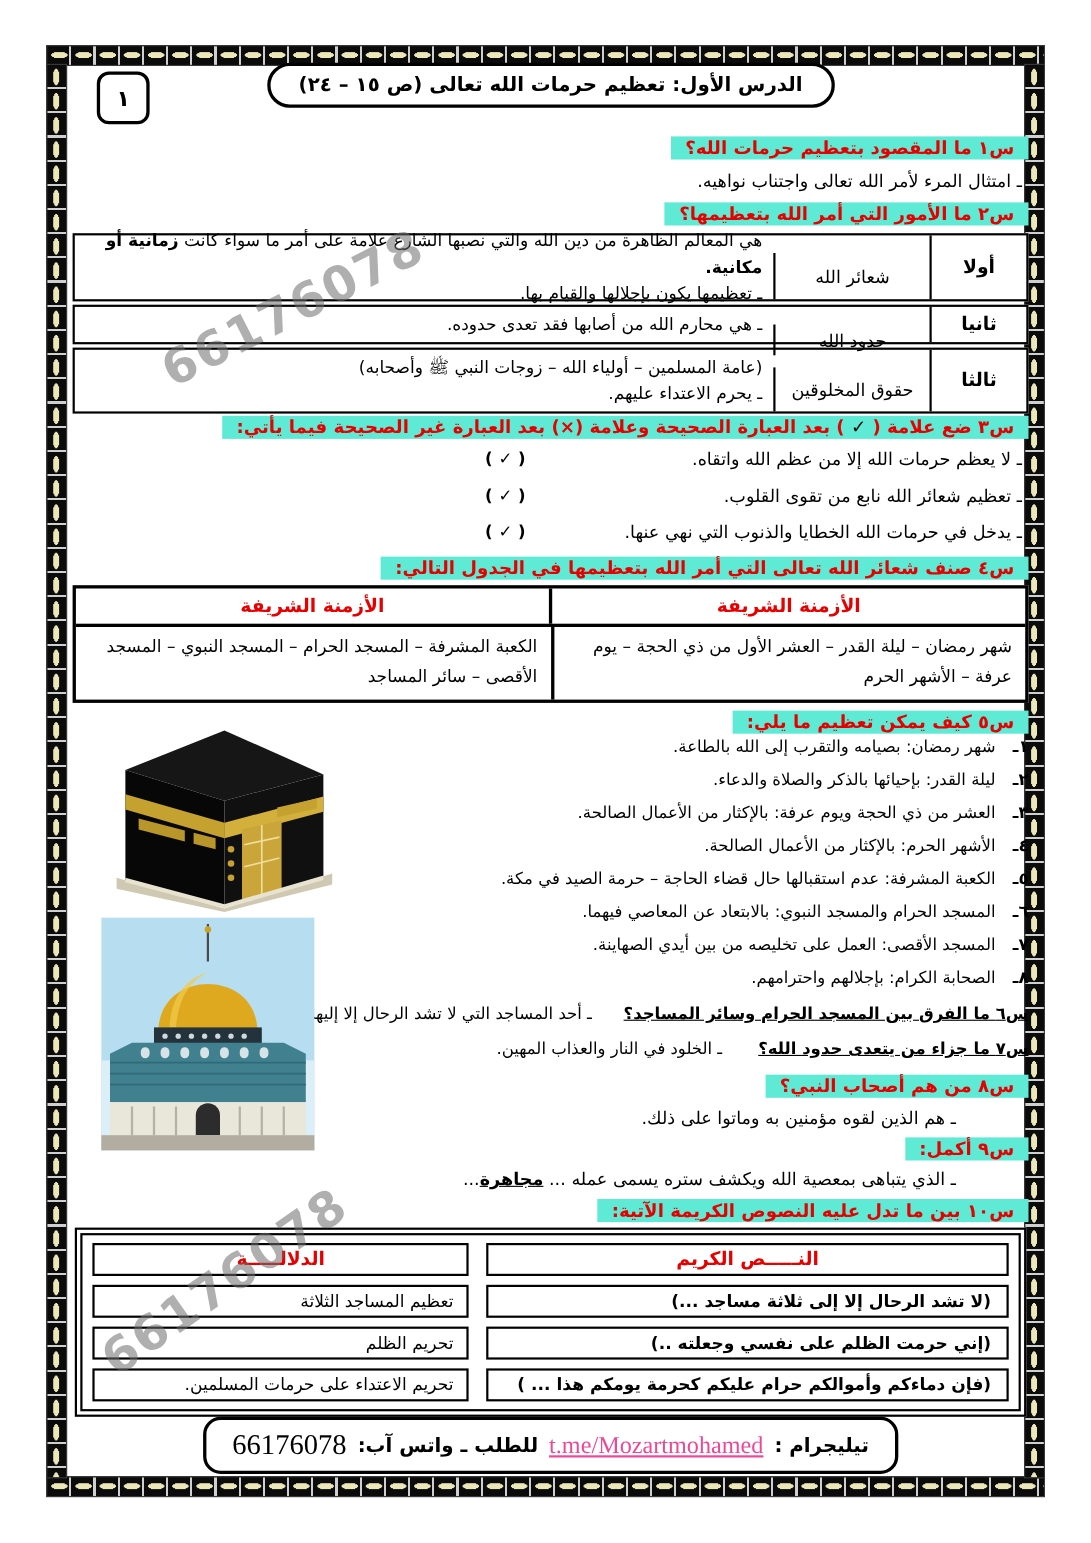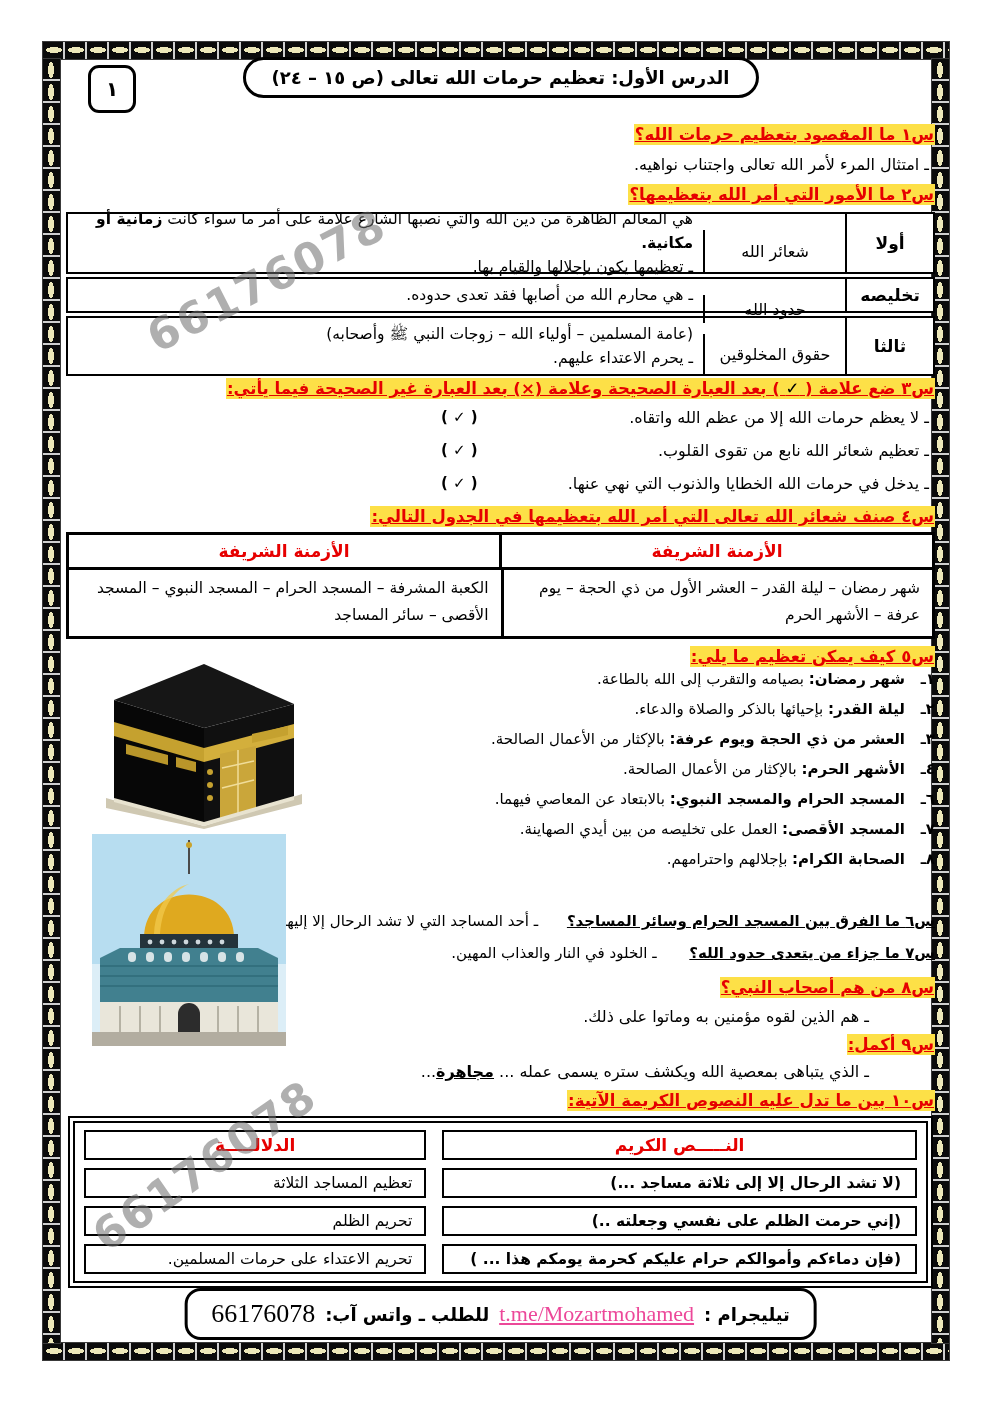--- a/index.html
+++ b/index.html
@@ -25,22 +25,22 @@
   #content{position:absolute;left:66px;top:60px;width:869px;height:1310px;direction:rtl;z-index:2;}
   .b{font-weight:bold;}
   .u{text-decoration:underline;}
   .pagebox{position:absolute;left:22px;top:5px;width:42px;height:42px;border:3px solid #000;
            border-radius:11px;display:flex;align-items:center;justify-content:center;
            font-size:20px;font-weight:bold;background:#fff;}
   .titlebox{position:absolute;left:50%;transform:translateX(-50%);top:-3px;border:3px solid #000;
             border-radius:22px;padding:7px 26px;font-size:18px;font-weight:bold;background:#fff;
             white-space:nowrap;}
   .qline{position:absolute;right:0;white-space:nowrap;}
-  .q-red{display:inline-block;background:#fde047;color:#e60000;font-weight:bold;font-size:16.5px;
-         text-decoration:underline;padding:1px 1px;}
+  .q-red{display:inline-block;background:#5eead4;color:#e60000;font-weight:bold;font-size:16.5px;
+         padding:1px 13px;}
   .q-red .chk{color:#000;}
   .aline{position:absolute;font-size:16px;white-space:nowrap;}
   
   .t1{position:absolute;left:0;right:0;top:152px;}
   .t1row{display:flex;border:2.5px solid #000;margin-bottom:3px;background:#fff;}
   .t1order{width:86px;border-left:2.5px solid #000;display:flex;align-items:center;justify-content:center;
            font-weight:bold;font-size:17px;}
   .t1term{width:112px;border-left:2.5px solid #000;display:flex;align-items:center;justify-content:center;
           font-weight:normal;font-size:16px;text-align:center;padding:14px;margin-top:16px;}
   .t1def{flex:1;padding:14px 10px;font-size:15.5px;line-height:24px;display:flex;flex-direction:column;
@@ -62,21 +62,21 @@
        box-sizing:border-box;text-align:right;}
   .t2c:first-child{border-left:3px solid #000;}
   
   .img{position:absolute;z-index:2;}
   .kaaba{left:26px;top:588px;}
   .dome{left:26px;top:774px;}
   
   .items{position:absolute;top:610px;right:0;left:262px;}
   .item{height:30px;font-size:15px;white-space:nowrap;}
   .inum{display:inline-block;width:30px;font-weight:bold;}
-  .iterm{font-weight:bold;}
+  .iterm{font-weight:normal;}
   .qa-line{position:absolute;right:0;left:260px;font-size:15px;white-space:nowrap;}
   .bq{font-weight:bold;text-decoration:underline;}
   .ansgap6{margin-right:24px;} .ansgap28{margin-right:28px;}
   
   .t3o{position:absolute;left:2px;right:2px;top:1056px;border:2px solid #000;padding:3px;background:#fff;}
   .t3i{border:2.5px solid #000;padding:7px 9px;}
   .t3row{display:flex;gap:16px;margin-bottom:8px;}
   .t3row:last-child{margin-bottom:0;}
   .t3text{width:57%;border:2px solid #000;min-height:30px;display:flex;align-items:center;
           padding:1px 14px;box-sizing:border-box;font-size:15.5px;}
@@ -127,21 +127,21 @@
     <div class="t1">
       <div class="t1row t1r1">
         <div class="t1order">أولا</div>
         <div class="t1term">شعائر الله</div>
         <div class="t1def">
           <div><span>هي المعالم الظاهرة من دين الله والتي نصبها الشارع علامة على أمر ما سواء كانت </span><span class="b">زمانية أو مكانية.</span></div>
           <div>ـ تعظيمها يكون بإجلالها والقيام بها.</div>
         </div>
       </div>
       <div class="t1row t1r2">
-        <div class="t1order">تخليصه</div>
+        <div class="t1order">ثانيا</div>
         <div class="t1term">حدود الله</div>
         <div class="t1def">
           <div><span>ـ هي محارم الله من أصابها فقد تعدى حدوده.</span><span class="b"></span></div>
         </div>
       </div>
       <div class="t1row t1r3">
         <div class="t1order">ثالثا</div>
         <div class="t1term">حقوق المخلوقين</div>
         <div class="t1def">
           <div><span>(عامة المسلمين – أولياء الله – زوجات النبي ﷺ وأصحابه)</span></div>
@@ -253,20 +253,21 @@
         </g>
         <rect y="198" width="194" height="14" fill="#b2ada0"></rect>
       </svg>
     </div>
 
     <div class="items">
       <div class="item"><span class="inum">١ـ</span><span class="iterm">شهر رمضان:</span><span> بصيامه والتقرب إلى الله بالطاعة.</span></div>
       <div class="item"><span class="inum">٢ـ</span><span class="iterm">ليلة القدر:</span><span> بإحيائها بالذكر والصلاة والدعاء.</span></div>
       <div class="item"><span class="inum">٣ـ</span><span class="iterm">العشر من ذي الحجة ويوم عرفة:</span><span> بالإكثار من الأعمال الصالحة.</span></div>
       <div class="item"><span class="inum">٤ـ</span><span class="iterm">الأشهر الحرم:</span><span> بالإكثار من الأعمال الصالحة.</span></div>
+      <div class="item"><span class="inum">٥ـ</span><span class="iterm">الكعبة المشرفة:</span><span> عدم استقبالها حال قضاء الحاجة – حرمة الصيد في مكة.</span></div>
       <div class="item"><span class="inum">٦ـ</span><span class="iterm">المسجد الحرام والمسجد النبوي:</span><span> بالابتعاد عن المعاصي فيهما.</span></div>
       <div class="item"><span class="inum">٧ـ</span><span class="iterm">المسجد الأقصى:</span><span> العمل على تخليصه من بين أيدي الصهاينة.</span></div>
       <div class="item"><span class="inum">٨ـ</span><span class="iterm">الصحابة الكرام:</span><span> بإجلالهم واحترامهم.</span></div>
     </div>
 
     <div class="qa-line" style="top:852px">
       <span class="bq">س٦ ما الفرق بين المسجد الحرام وسائر المساجد؟</span>
       <span class="ansgap6">ـ أحد المساجد التي لا تشد الرحال إلا إليها.</span>
     </div>
     <div class="qa-line" style="top:884px">

